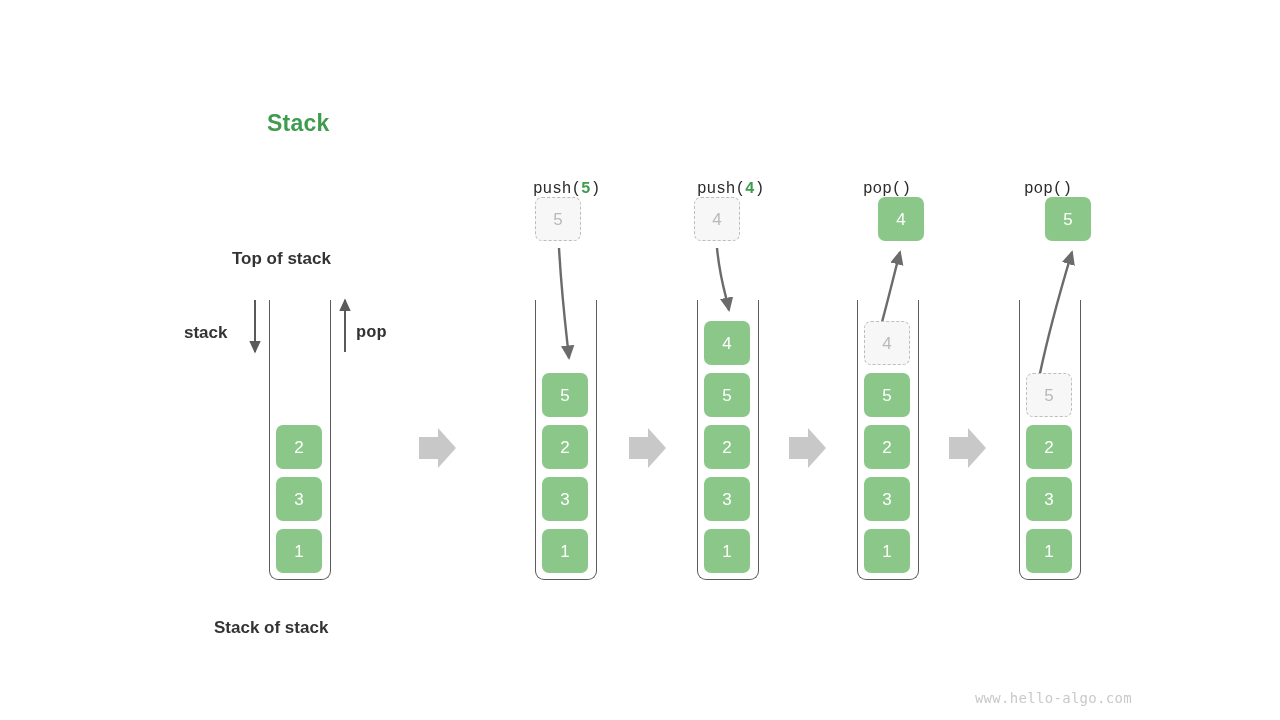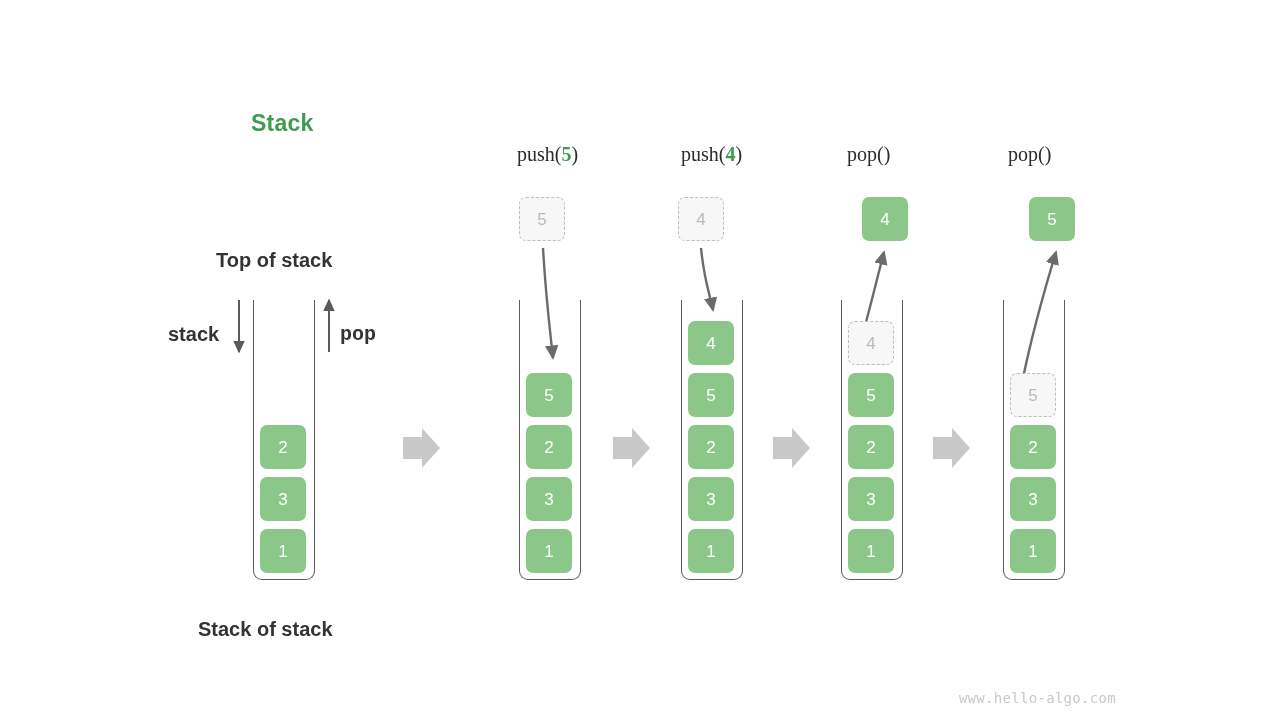--- a/index.html
+++ b/index.html
@@ -3,43 +3,44 @@
 <meta charset="utf-8">
 <style>
   html,body{margin:0;padding:0;}
   body{
     width:1280px;height:720px;
     background:#ffffff;
     font-family:"Liberation Sans", sans-serif;
     overflow:hidden;
     position:relative;
   }
-  #stage{position:absolute;left:0;top:0;width:1136px;height:720px;}
+  #stage{position:absolute;left:16px;top:0;width:1136px;height:720px;}
 
   
   .stack-title{
     position:absolute;
     font-weight:bold;
     font-size:23px;
     color:#3f9b4e;
     letter-spacing:0.2px;
   }
   .label-bold{
     position:absolute;
     font-weight:bold;
-    font-size:20px;
+    font-size:17px;
     color:#333333;
     white-space:nowrap;
   }
   .op-title{
     position:absolute;
-    font-family:Liberation Serif, serif;
-    font-size:20px;
+    font-family:Liberation Mono, monospace;
+    font-size:16px;
     color:#2b2b2b;
     white-space:nowrap;
+    margin-top:37px;
   }
   .op-title .num{color:#3f9b4e;font-weight:bold;}
 
   
   .stack-col{position:absolute;}
   .container-u{
     position:absolute;
     box-sizing:border-box;
     border:1.6px solid #5c5c5c;
     border-top:none;

